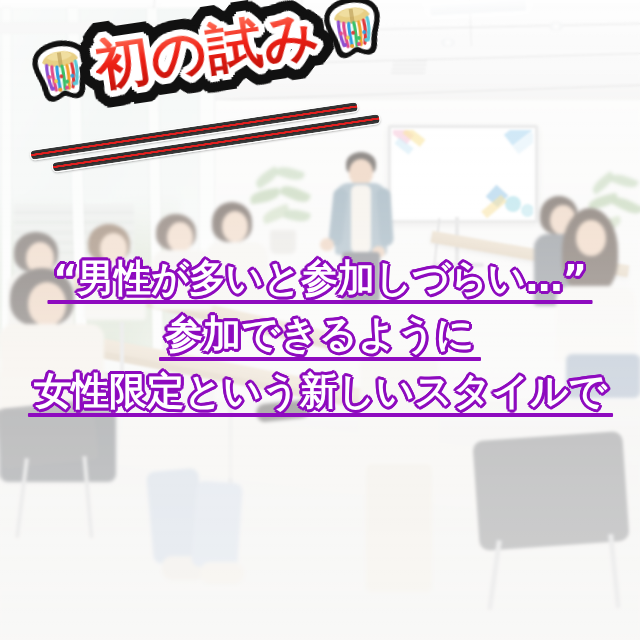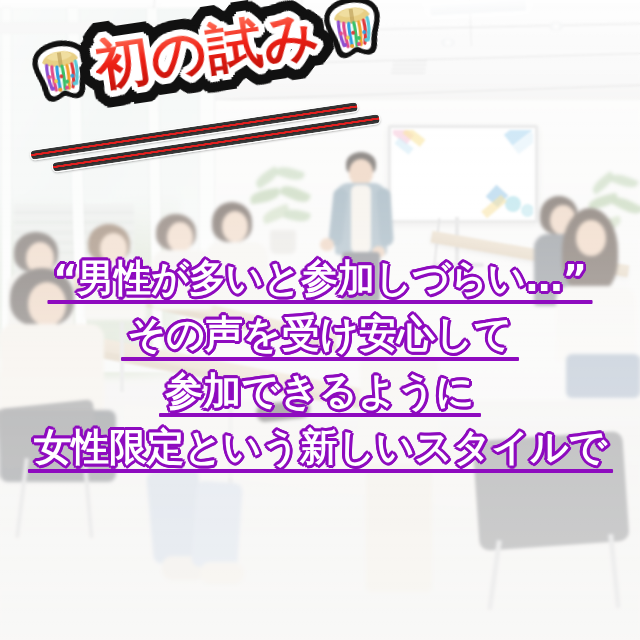--- a/index.html
+++ b/index.html
@@ -442,18 +442,17 @@
         </g>
       </svg>
     </span>
   </div>
 
   <div class="bar bar1"></div>
   <div class="bar bar2"></div>
 
   <div class="copy">
     <span class="cline l1">“男性が多いと参加しづらい…”</span>
-    <span class="cline l2">その声を受け安心して</span>
     <span class="cline l3">参加できるように</span>
     <span class="cline l4">女性限定という新しいスタイルで</span>
   </div>
 
 </div>
 
 </body></html>

